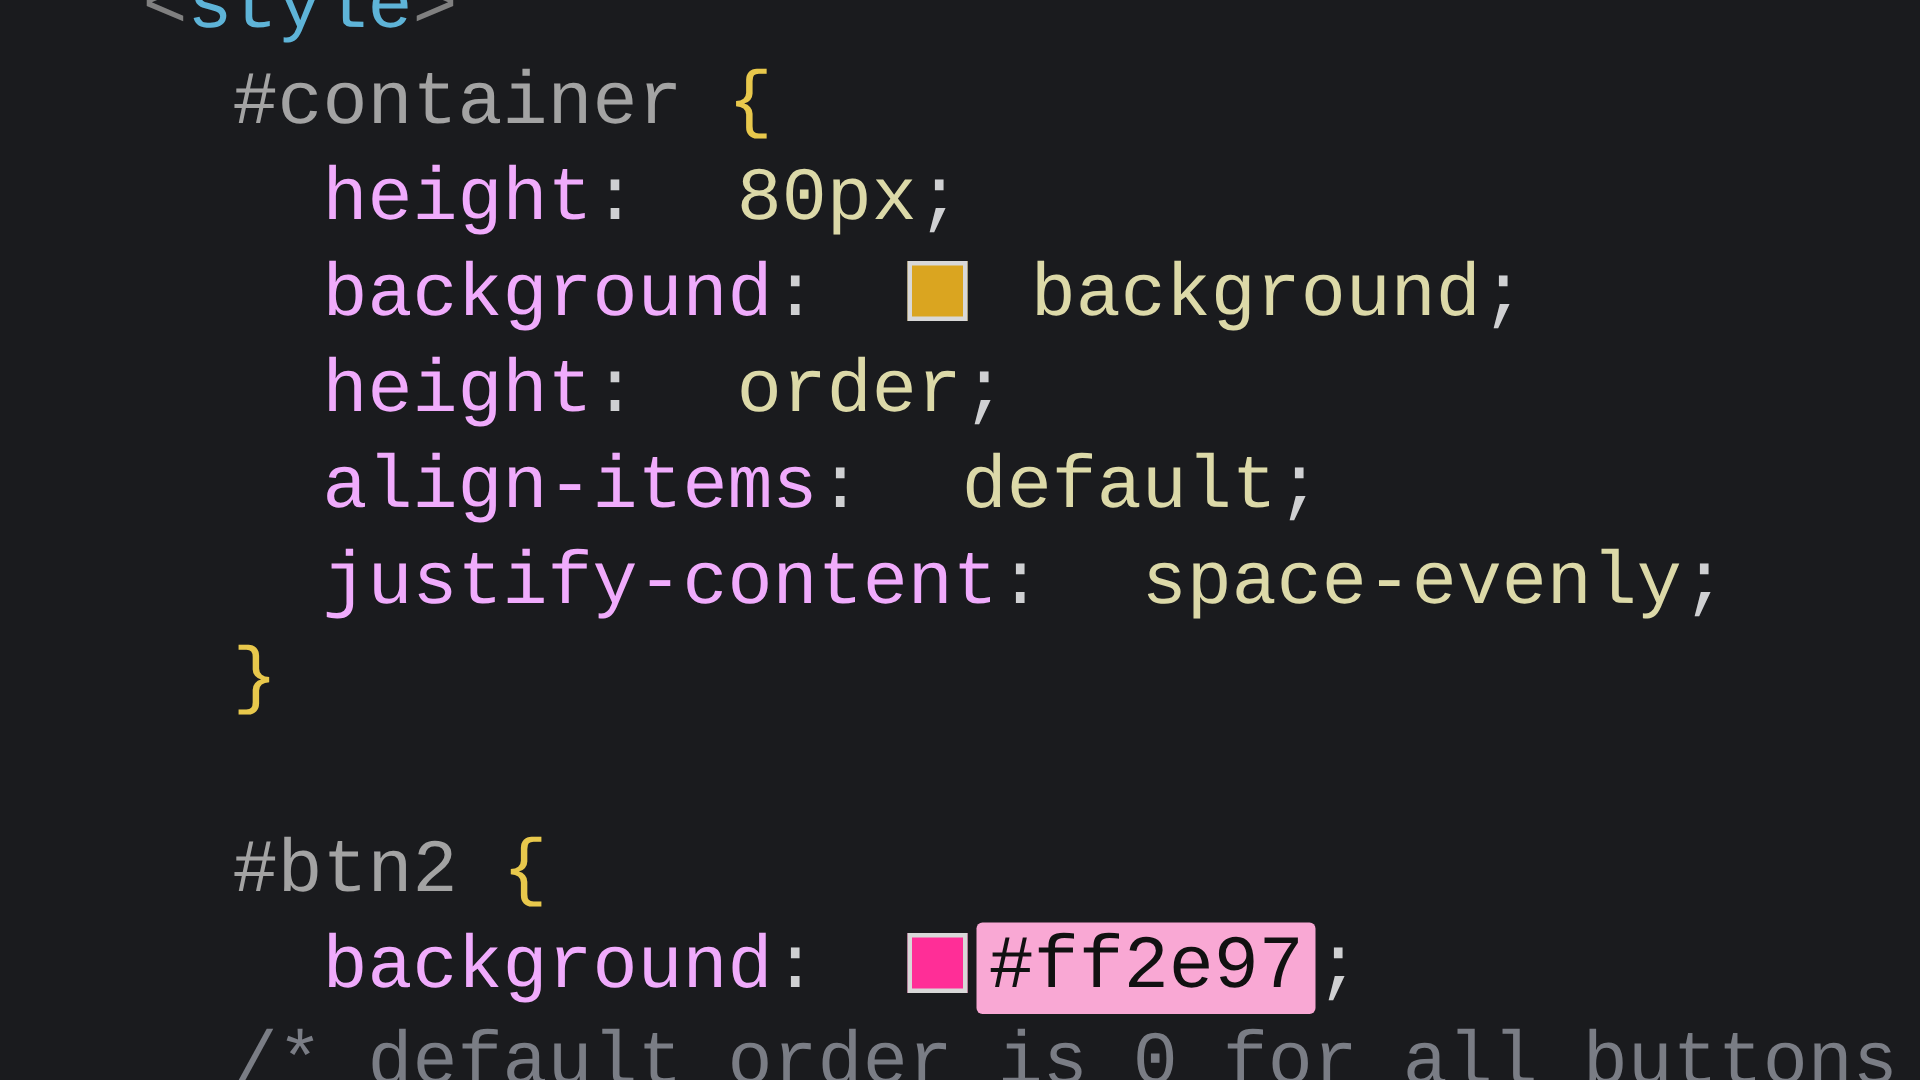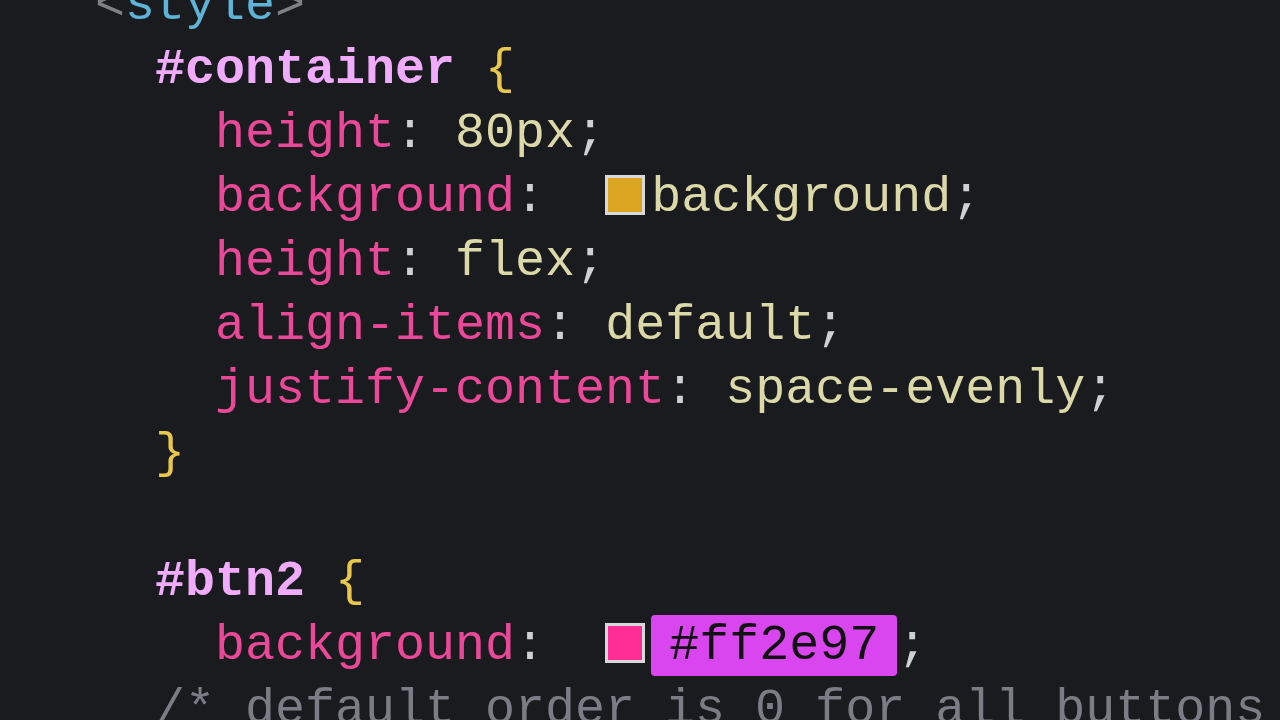--- a/index.html
+++ b/index.html
@@ -16,51 +16,51 @@
     font-family: "Consolas", "Menlo", "Courier New", monospace;
     font-size: 50px;
     line-height: 1.28;
     color: #e6e6e6;
     white-space: pre;
     position: relative;
     top: -26px;
   }
   .tag-br   { color: #808080; }
   .tag-name { color: #5eb4d8; }
-  .selector { color: #f0abfc; font-weight: bold; }
+  .selector { color: #a3a3a3; }
   .brace    { color: #e8c84c; }
-  .prop     { color: #ec4899; }
+  .prop     { color: #f0abfc; }
   .colon    { color: #cfd0d2; }
-  .val      { color: #dcd9a8; }
+  .val      { color: #dcd9a8; margin-left: 36px; }
   .semi     { color: #cfd0d2; }
   .comment  { color: #7a7d85; }
 
   .swatch {
     display: inline-block;
     width: 40px;
     height: 40px;
     border: 3px solid #d8d8d8;
     box-sizing: border-box;
     vertical-align: -4px;
     margin-right: 6px;
   }
   .hl-pink {
-    background: #d946ef;
+    background: #f9a8d4;
     color: #111;
-    padding: 2px 18px;
+    padding: 2px 8px;
     border-radius: 4px;
   }
 </style>
 </head>
 <body>
 
 <pre class="code"><span class="tag-br">&lt;</span><span class="tag-name">style</span><span class="tag-br">&gt;</span>
   <span class="selector">#container</span> <span class="brace">{</span>
     <span class="prop">height</span><span class="colon">:</span> <span class="val">80px</span><span class="semi">;</span>
     <span class="prop">background</span><span class="colon">:</span>  <span class="swatch" style="background:#daa520"></span><span class="val">background</span><span class="semi">;</span>
-    <span class="prop">height</span><span class="colon">:</span> <span class="val">flex</span><span class="semi">;</span>
+    <span class="prop">height</span><span class="colon">:</span> <span class="val">order</span><span class="semi">;</span>
     <span class="prop">align-items</span><span class="colon">:</span> <span class="val">default</span><span class="semi">;</span>
     <span class="prop">justify-content</span><span class="colon">:</span> <span class="val">space-evenly</span><span class="semi">;</span>
   <span class="brace">}</span>
 
   <span class="selector">#btn2</span> <span class="brace">{</span>
     <span class="prop">background</span><span class="colon">:</span>  <span class="swatch" style="background:#ff2e97"></span><span class="hl-pink">#ff2e97</span><span class="semi">;</span>
   <span class="comment">/* default order is 0 for all buttons */</span></pre>
 
 </body></html>

